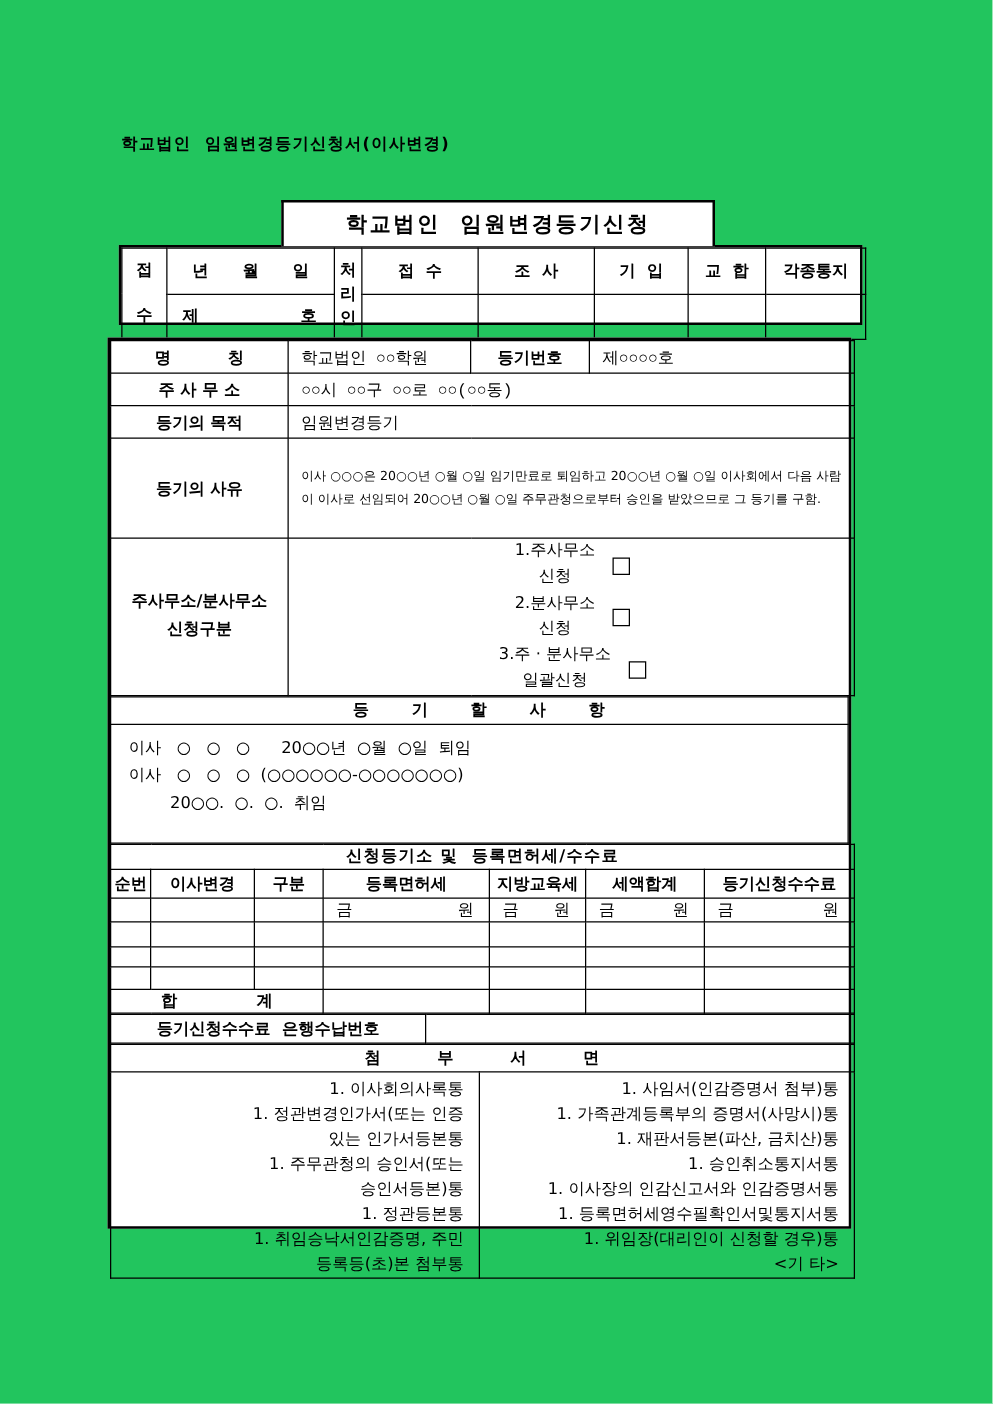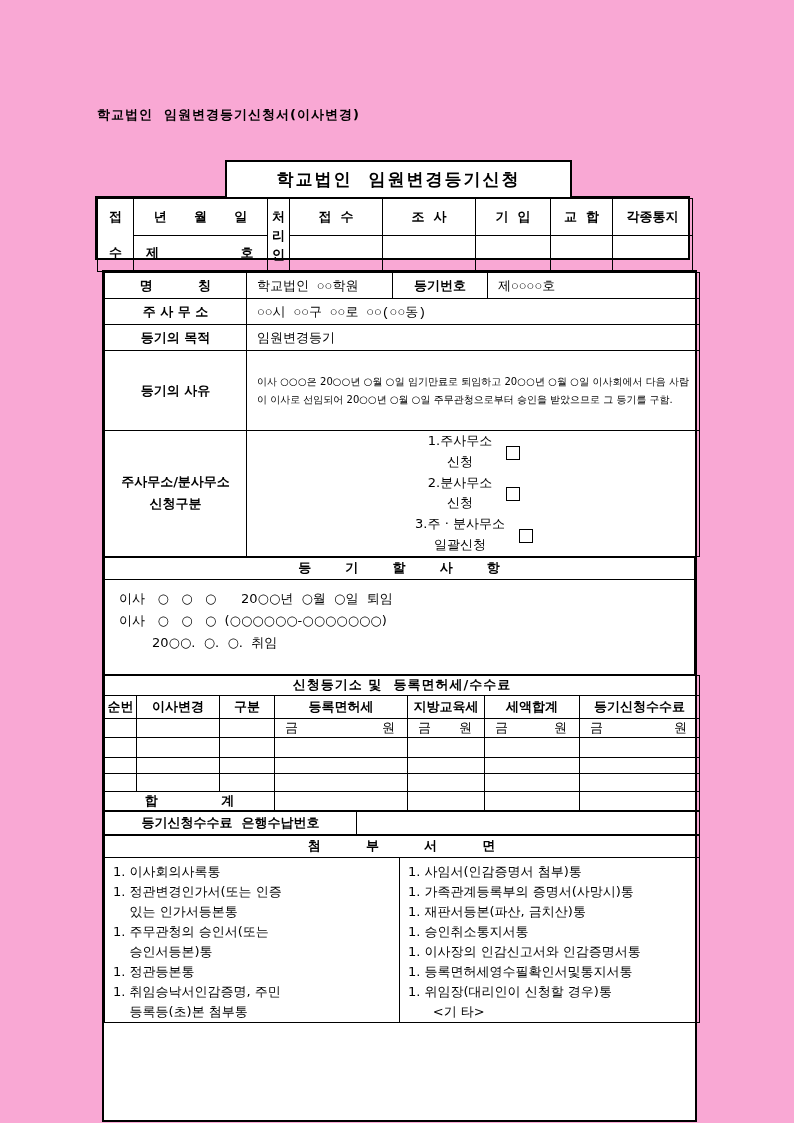--- a/index.html
+++ b/index.html
@@ -5,21 +5,21 @@
   * { box-sizing: border-box; margin: 0; padding: 0; }
   html, body { background: #fff; }
   body {
     font-family: "DejaVu Sans", "Liberation Sans", sans-serif;
     color: #000;
   }
   .page {
     position: relative;
     width: 794px;
     height: 1123px;
-    background: #f9a8d4;
+    background: #22c55e;
     overflow: hidden;
   }
   .doc-label {
     position: absolute;
     left: 97px; top: 106px;
     font-size: 13px;
     font-weight: bold;
     white-space: pre;
     letter-spacing: 1px;
   }
@@ -38,21 +38,21 @@
     letter-spacing: 2px;
     white-space: pre;
     z-index: 2;
   }
   .box {
     position: absolute;
     border: 2px solid #000;
     background: #fff;
   }
   .receipt-box { left: 95px; top: 196px; width: 595px; height: 64px; }
-  .main-box    { left: 102px; top: 270px; width: 595px; height: 852px; }
+  .main-box    { left: 86px; top: 270px; width: 595px; height: 713px; }
   table {
     border-collapse: collapse;
     width: 100%;
     table-layout: fixed;
   }
   td {
     border: 1px solid #000;
     font-size: 13px;
     vertical-align: middle;
     overflow: hidden;
@@ -124,21 +124,21 @@
   .amount-cell { padding: 0; }
   .amount {
     display: flex;
     justify-content: space-between;
     padding: 0 12px 0 10px;
     font-size: 13px;
   }
   .attach-col { vertical-align: top; padding: 4px 0 0 0; }
   .attach-line {
     display: flex;
-    justify-content: flex-start;
+    justify-content: flex-end;
     line-height: 20px;
     padding: 0 12px 0 8px;
     font-size: 13px;
   }
   .attach-text { white-space: pre; }
   .attach-count { white-space: pre; }
   .fee-head { font-weight: bold; text-align: center; white-space: pre; font-size: 13px; }
 </style>
 </head>
 <body>

